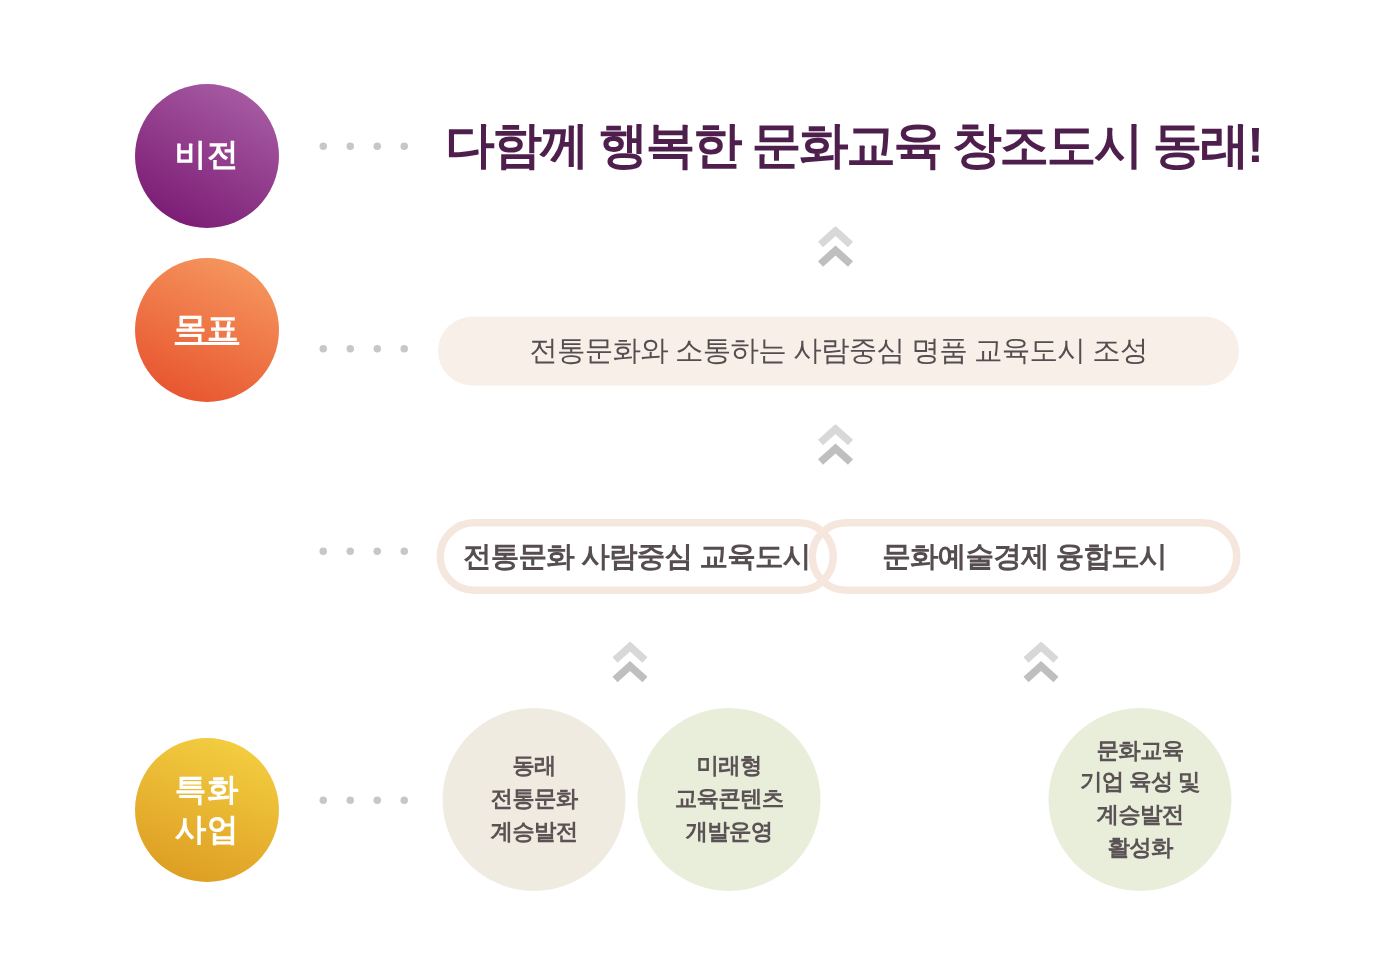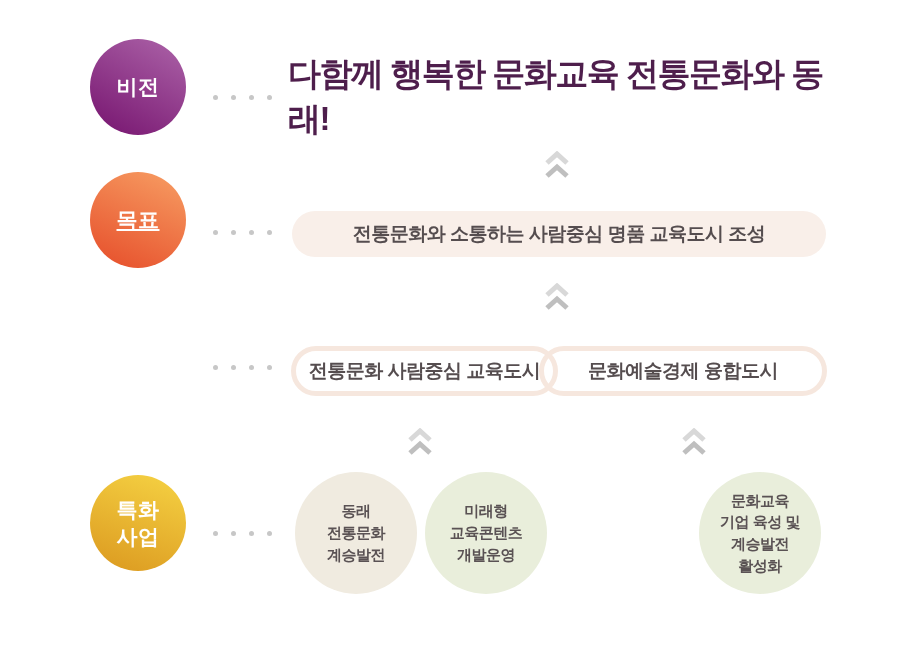--- a/index.html
+++ b/index.html
@@ -15,24 +15,24 @@
   
   .badge {
     position: absolute; left: 90px;
     width: 96px; height: 96px; border-radius: 50%;
     display: flex; flex-direction: column;
     align-items: center; justify-content: center;
     color: #ffffff; font-weight: bold; font-size: 21px;
     line-height: 1.3; text-align: center;
     letter-spacing: 0.5px;
   }
-  .badge-vision   { top: 39px;  background: linear-gradient(210deg, #a75ca3 10%, #7b1b74 90%); }
+  .badge-vision   { top: 56px;  background: linear-gradient(210deg, #a75ca3 10%, #7b1b74 90%); }
   .badge-goal     { top: 172px; background: linear-gradient(205deg, #f6985f 8%,  #e7532e 92%); text-decoration: underline; }
   .badge-strategy { top: 319px; background: linear-gradient(205deg, #f59057 8%,  #e94f2c 92%); }
-  .badge-special  { top: 475px; background: linear-gradient(200deg, #f3cd40 10%, #dd9d22 92%); align-items: center; }
+  .badge-special  { top: 492px; background: linear-gradient(200deg, #f3cd40 10%, #dd9d22 92%); align-items: center; }
 
   
   .dots { position: absolute; left: 213px; display: flex; gap: 13px; }
   .dots span { width: 5px; height: 5px; border-radius: 50%; background: #c7c7c7; }
   .dots-vision   { top: 95px; }
   .dots-goal     { top: 230px; }
   .dots-strategy { top: 365px; }
   .dots-special  { top: 531px; }
 
   
@@ -41,21 +41,21 @@
     display: flex; align-items: center; justify-content: center;
     font-size: 33px; font-weight: 800; letter-spacing: -1.5px;
     color: #4e1e4c;
   }
 
   
   .goal-pill {
     position: absolute; left: 292px; top: 211px; width: 534px; height: 46px;
     background: #f9efe9; border-radius: 23px;
     display: flex; align-items: center; justify-content: center;
-    font-size: 19px; font-weight: bold; color: #554d4f; letter-spacing: -0.5px;
+    font-size: 19px; font-weight: normal; color: #554d4f; letter-spacing: -0.5px;
   }
 
   
   .strategy-pill {
     position: absolute; top: 346px; height: 50px;
     box-sizing: border-box;
     border: 5px solid #f6e7de; border-radius: 26px;
     background: transparent;
     display: flex; align-items: center; justify-content: center;
     font-size: 19px; font-weight: bold; color: #554d4f; letter-spacing: -0.5px;
@@ -91,21 +91,21 @@
 
   <div class="badge badge-vision">
     <span>비전</span>
   </div>
   <div class="dots dots-vision">
     <span></span>
       <span></span>
       <span></span>
       <span></span>
   </div>
-  <div class="vision-title">다함께 행복한 문화교육 전통문화와 동래!</div>
+  <div class="vision-title">다함께 행복한 문화교육 창조도시 동래!</div>
 
   <svg class="chevron chevron-1" viewBox="0 0 28 30">
     <path d="M4 12 L14 3 L24 12" stroke="#d8d8d8" stroke-width="5" fill="none"></path>
     <path d="M4 25 L14 16 L24 25" stroke="#bfbfbf" stroke-width="5" fill="none"></path>
   </svg>
 
   <div class="badge badge-goal">
     <span>목표</span>
   </div>
   <div class="dots dots-goal">

